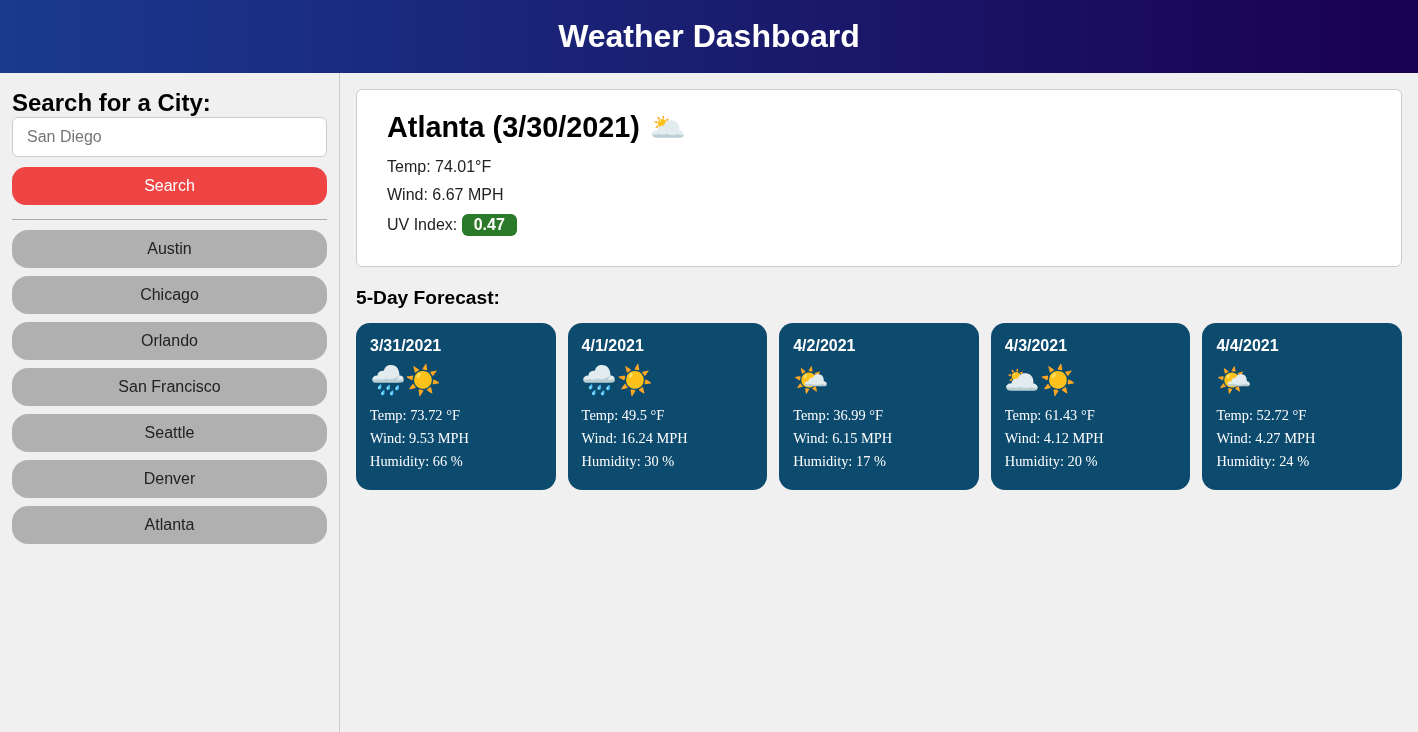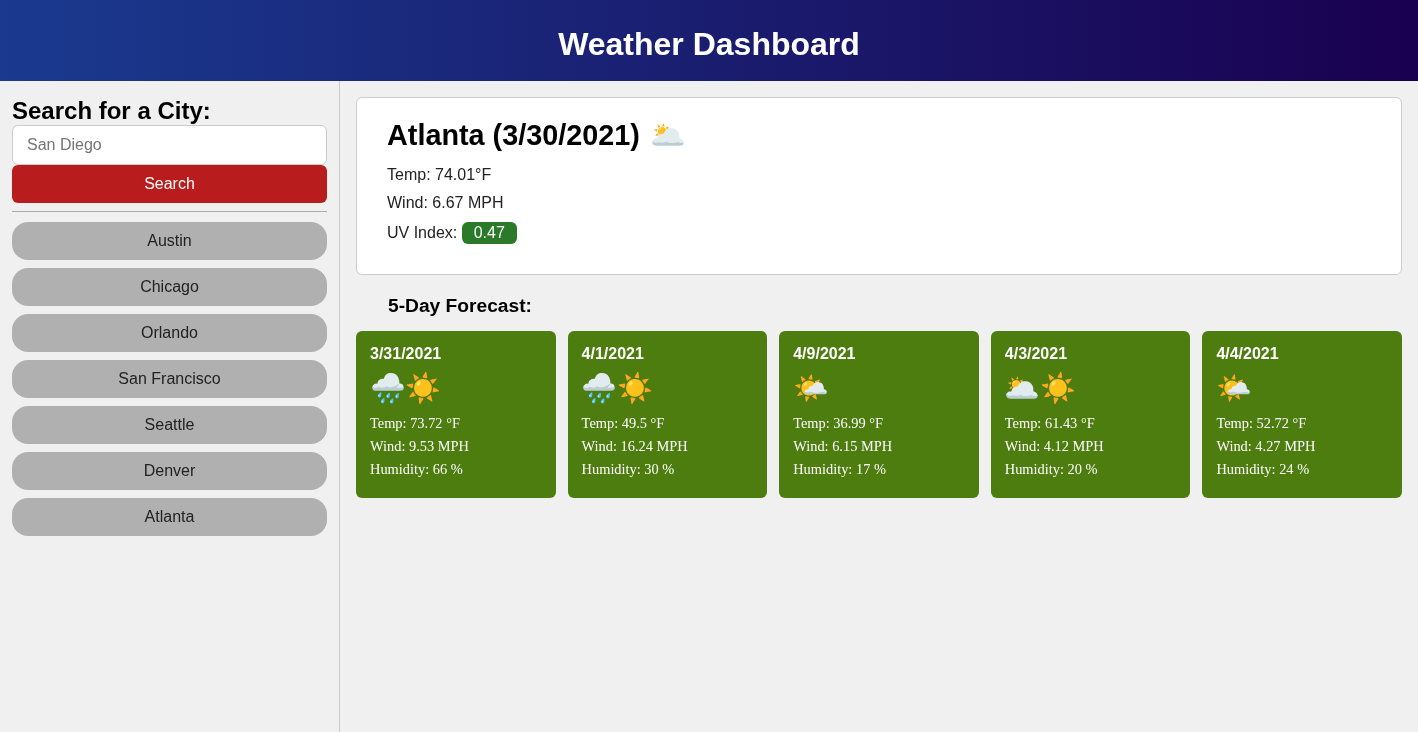--- a/index.html
+++ b/index.html
@@ -7,21 +7,20 @@
 
     #header {
       background: linear-gradient(to right, #1a3a8f, #1a0050);
       color: white;
       text-align: center;
       padding: 18px;
     }
     #header h1 {
       font-size: 2rem;
       font-weight: bold;
-      margin-top: 8px;
     }
 
     #main-layout {
       display: flex;
       min-height: calc(100vh - 64px);
     }
 
     #sidebar {
       width: 340px;
       min-width: 340px;
@@ -35,32 +34,33 @@
       font-weight: bold;
     }
 
     #sidebar input[type="text"] {
       width: 100%;
       padding: 10px 14px;
       border: 1px solid #ccc;
       border-radius: 6px;
       font-size: 1rem;
       color: #999;
+      margin-bottom: 10px;
     }
 
     #sidebar .search-btn {
       width: 100%;
       padding: 10px;
-      background: #b91c1c;
+      background: #ef4444;
       color: white;
       border: none;
-      border-radius: 6px;
+      border-radius: 14px;
       font-size: 1rem;
       cursor: pointer;
-      margin-bottom: 8px;
+      margin-bottom: 14px;
     }
 
     #sidebar hr {
       border: none;
       border-top: 1px solid #aaa;
       margin-bottom: 10px;
     }
 
     .city-btn {
       display: block;
@@ -105,39 +105,38 @@
       color: #222;
     }
 
     .uv-badge {
       display: inline-block;
       background: #2a7a2a;
       color: white;
       border-radius: 6px;
       padding: 2px 12px;
       font-size: 1rem;
-      font-weight: normal;
+      font-weight: bold;
     }
 
     #forecast-section h3 {
       font-size: 1.2rem;
       font-weight: bold;
       margin-bottom: 14px;
-      margin-left: 32px;
     }
 
     #forecast-cards {
       display: flex;
       gap: 12px;
     }
 
     .forecast-card {
-      background: #4d7c0f;
-      color: white;
-      border-radius: 6px;
+      background: #0c4a6e;
+      color: white;
+      border-radius: 14px;
       padding: 14px;
       flex: 1;
       min-width: 0;
     }
 
     .forecast-card .fc-date {
       font-size: 1rem;
       font-weight: bold;
       margin-bottom: 8px;
     }
@@ -202,21 +201,21 @@
       <div class="fc-line">Humidity: 66 %</div>
     </div>
           <div class="forecast-card">
       <div class="fc-date">4/1/2021</div>
       <div class="fc-icon">🌧️☀️</div>
       <div class="fc-line">Temp: 49.5 °F</div>
       <div class="fc-line">Wind: 16.24 MPH</div>
       <div class="fc-line">Humidity: 30 %</div>
     </div>
           <div class="forecast-card">
-      <div class="fc-date">4/9/2021</div>
+      <div class="fc-date">4/2/2021</div>
       <div class="fc-icon">🌤️</div>
       <div class="fc-line">Temp: 36.99 °F</div>
       <div class="fc-line">Wind: 6.15 MPH</div>
       <div class="fc-line">Humidity: 17 %</div>
     </div>
           <div class="forecast-card">
       <div class="fc-date">4/3/2021</div>
       <div class="fc-icon">🌥️☀️</div>
       <div class="fc-line">Temp: 61.43 °F</div>
       <div class="fc-line">Wind: 4.12 MPH</div>

